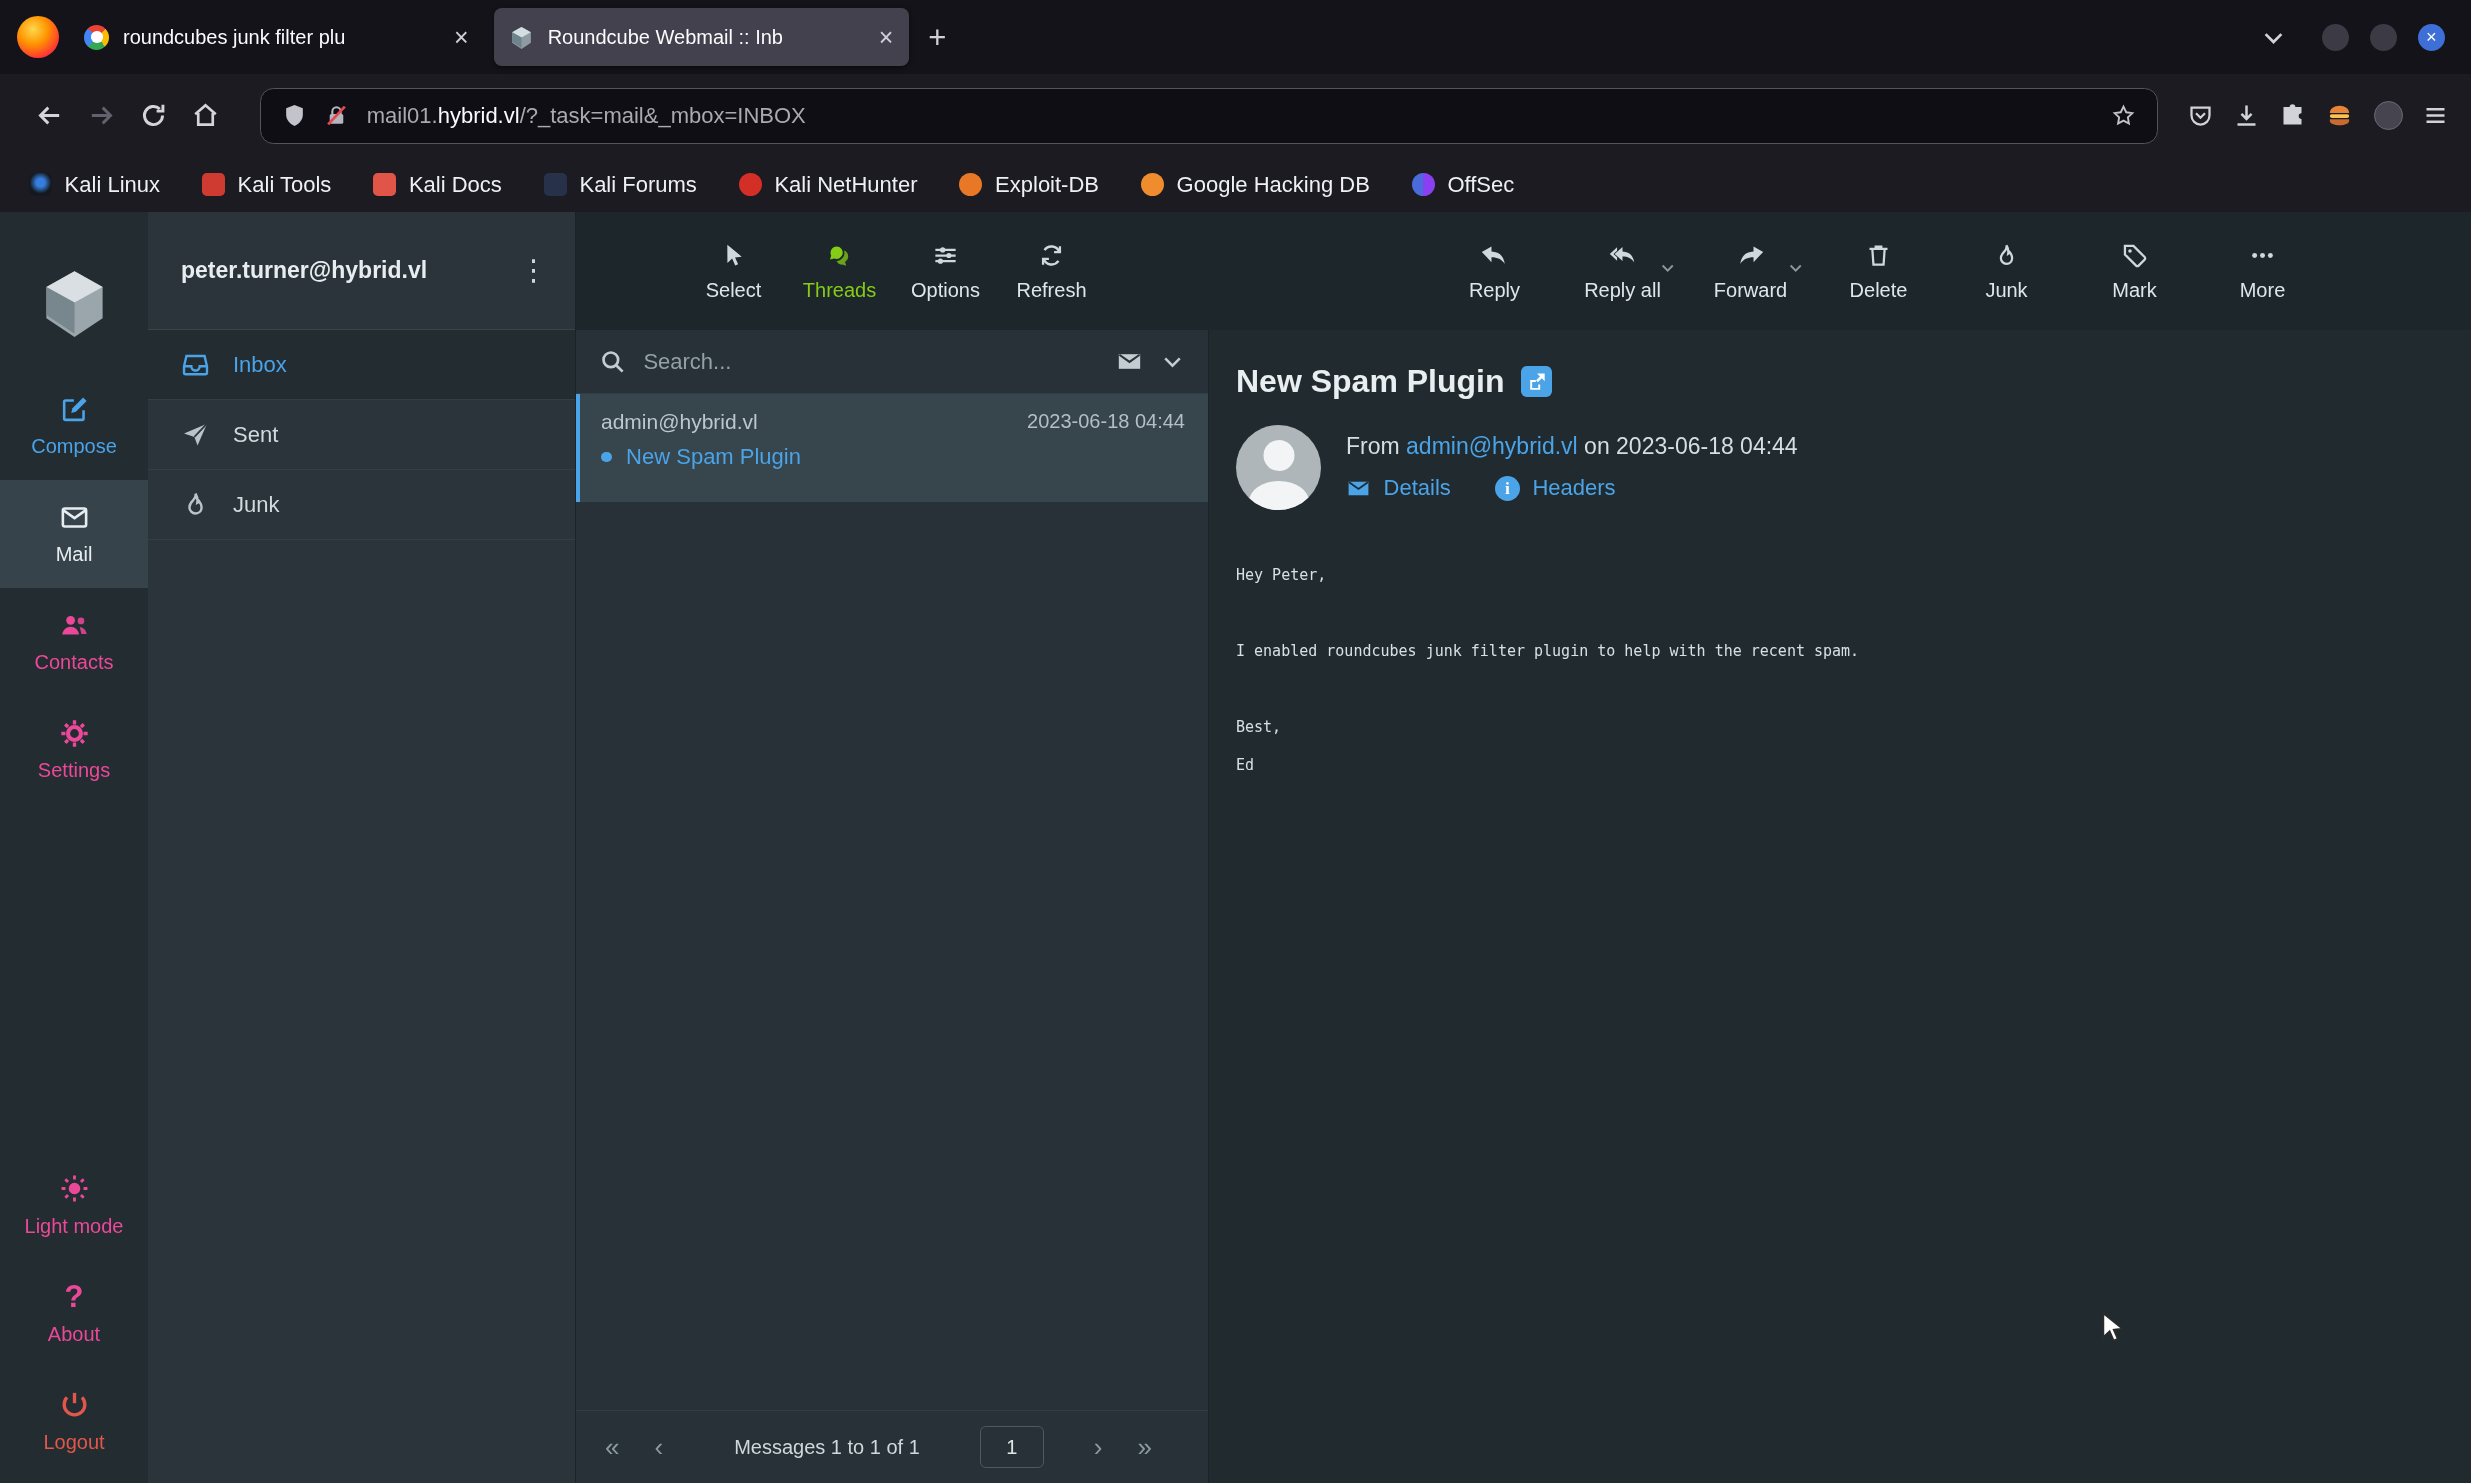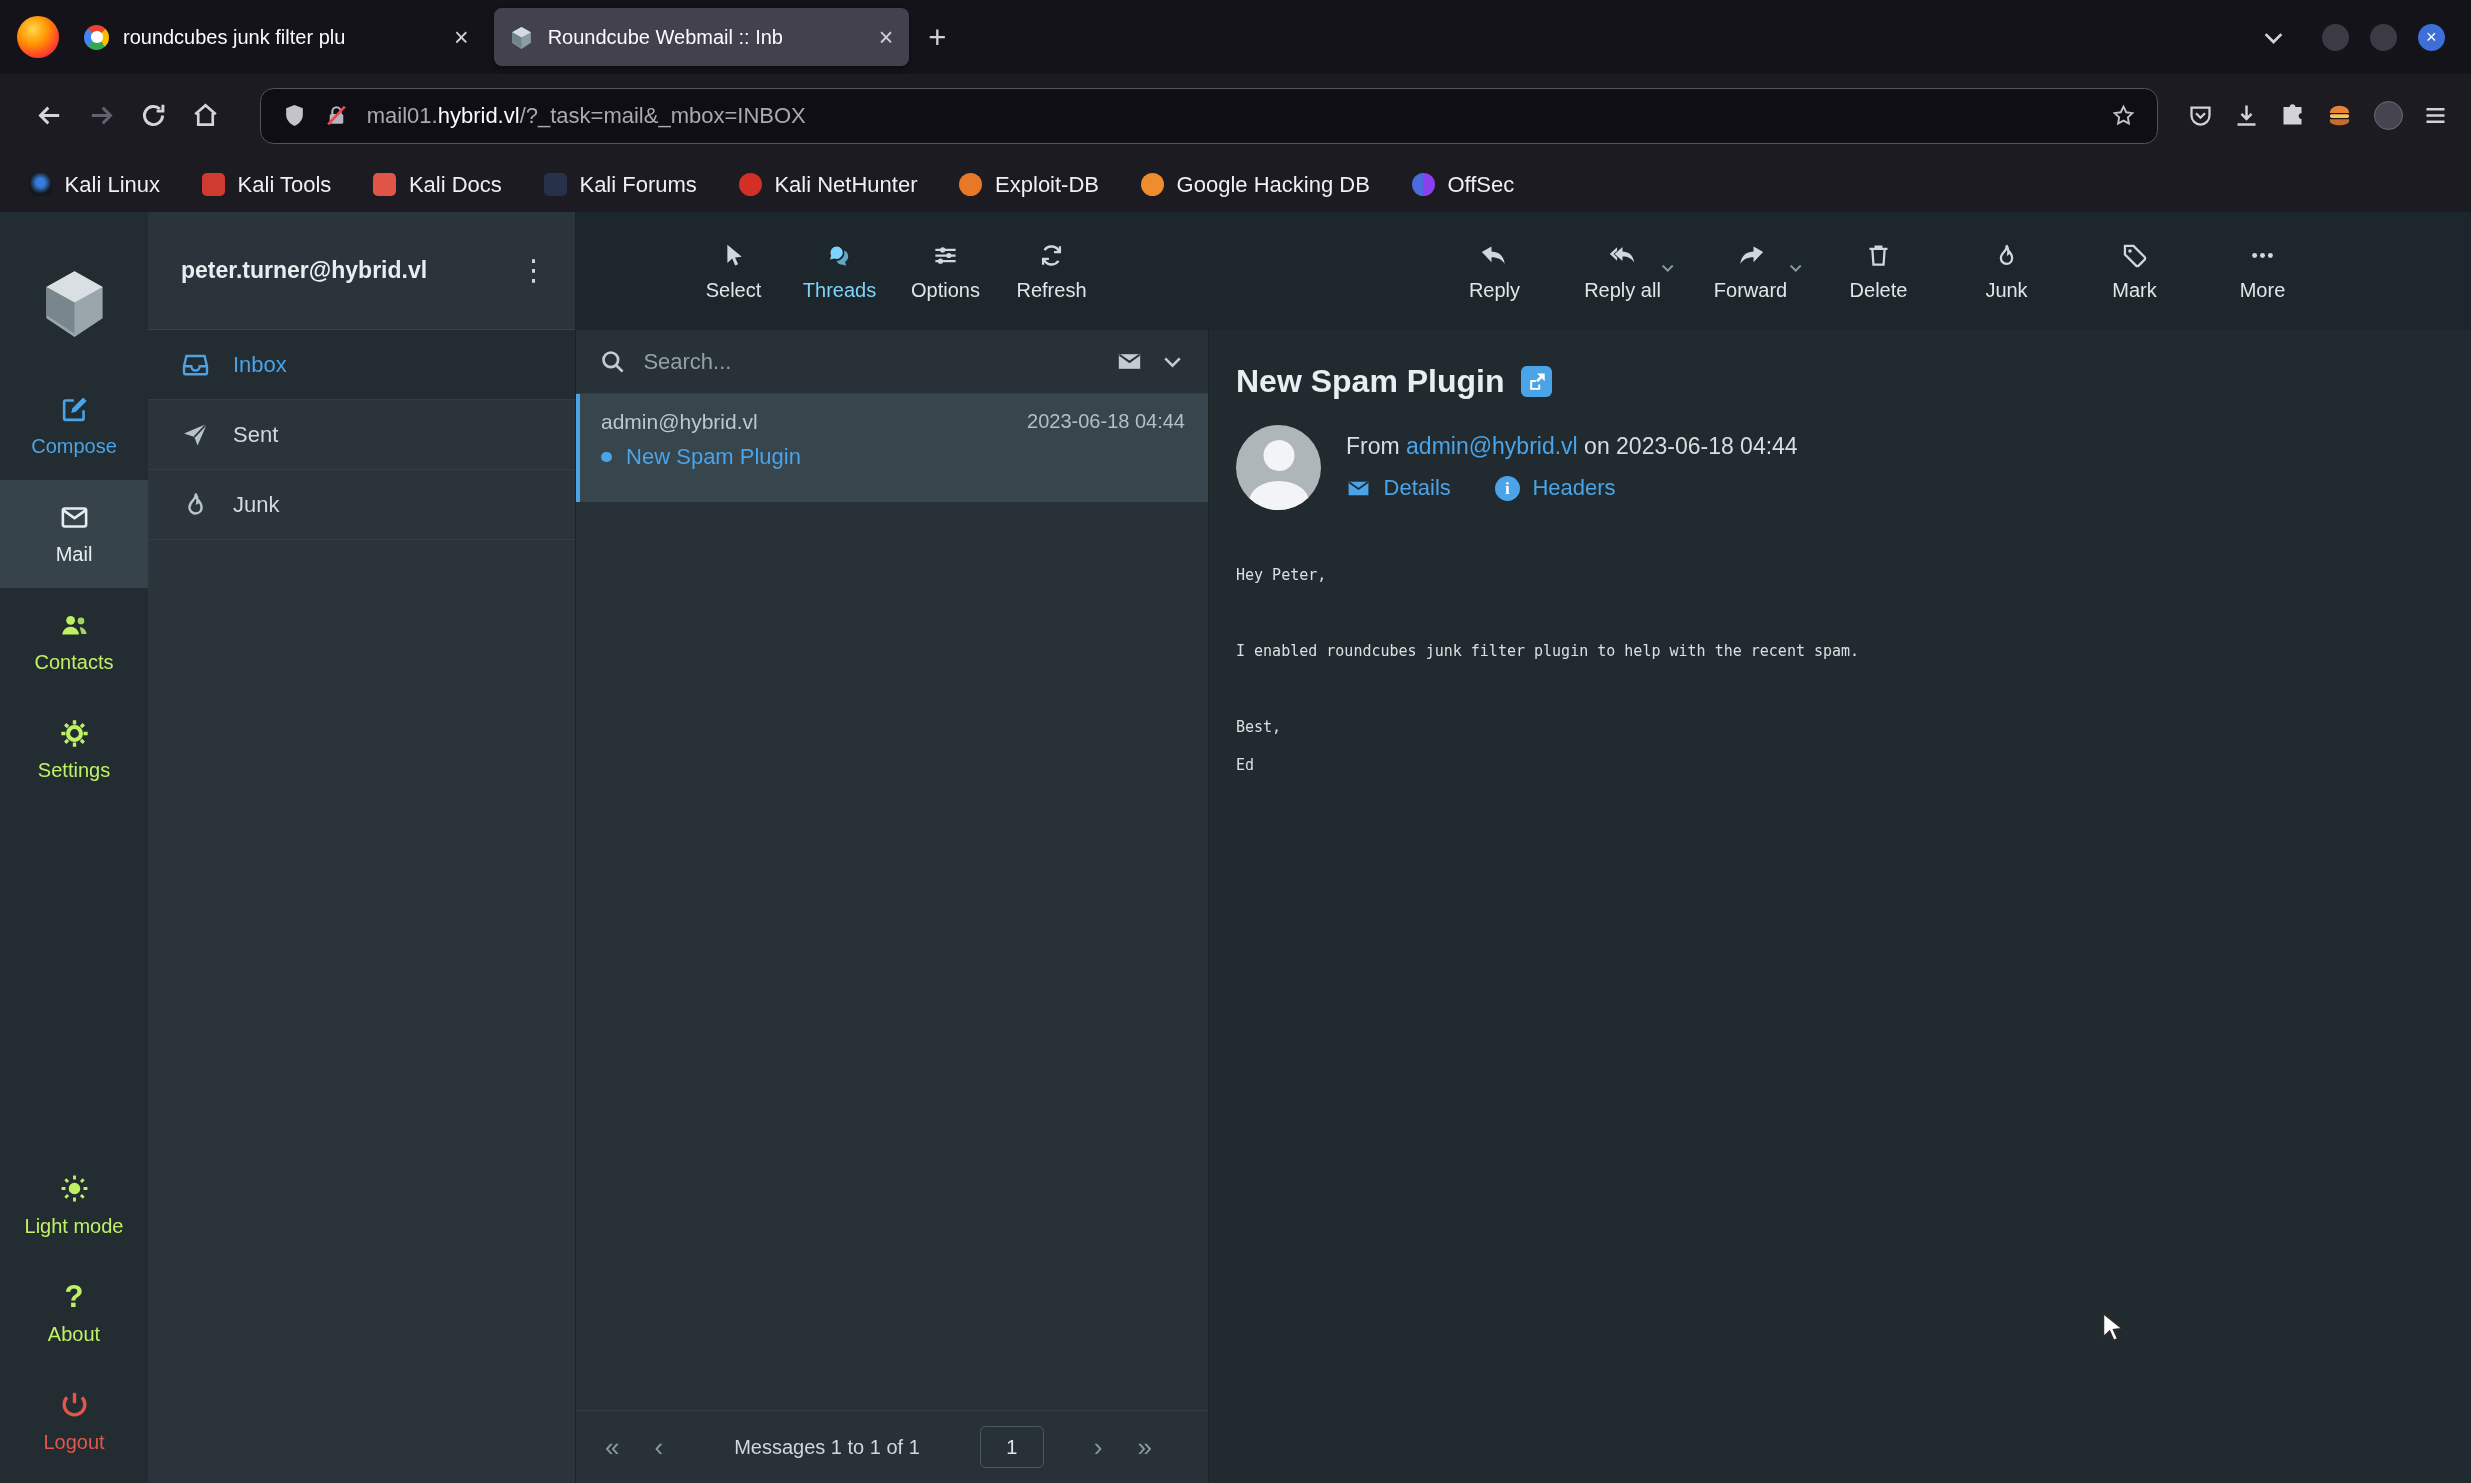--- a/index.html
+++ b/index.html
@@ -81,21 +81,21 @@
   .bmi-6 { background: #ef8d2e; border-radius: 50%; }
   .bmi-7 { background: linear-gradient(90deg, #4b6bdc 50%, #8a3ff0 50%); border-radius: 50%; }
 
   
   .webmail { display: flex; height: 1271px; background: #212b2f; }
 
   .menu { width: 148px; background: #222c31; display: flex; flex-direction: column; flex: none; }
   .logo { height: 160px; display: flex; align-items: center; justify-content: center; padding-top: 21px; }
   .menu-item {
     height: 108px; display: flex; flex-direction: column; align-items: center;
-    justify-content: center; gap: 10.6px; color: #bef264; font-size: 20px;
+    justify-content: center; gap: 10.6px; color: #ec4899; font-size: 20px;
   }
   .menu-item .micon { height: 31px; display: flex; align-items: center; }
   .menu-item.compose { color: #4ba3e8; }
   .menu-item.active { background: #37434a; color: #e6edf0; }
   .menu-item.logout { color: #e2574b; justify-content: center; }
   .menu-bottom { margin-top: auto; padding-bottom: 7.7px; }
   .q-glyph { font-size: 31px; font-weight: bold; line-height: 1; }
 
   .folders { width: 428px; background: #2a343a; border-right: 1px solid #1a2327; display: flex; flex-direction: column; flex: none; }
   .account-row { height: 118px; display: flex; align-items: center; padding: 0 27px 0 33px; border-bottom: 1px solid #3a454b; }
@@ -108,21 +108,21 @@
 
   .main { flex: 1; display: flex; flex-direction: column; min-width: 0; }
   .topbar { height: 118px; background: #1d272b; display: flex; align-items: stretch; flex: none; }
   .list-toolbar { width: 633px; display: flex; align-items: center; justify-content: center; gap: 17px; flex: none; }
   .mail-toolbar { flex: 1; display: flex; align-items: center; gap: 39px; padding-left: 241px; }
   .tb-item {
     display: flex; flex-direction: column; align-items: center; gap: 8.7px;
     color: #dfe6e9; font-size: 20px; min-width: 89px; position: relative;
   }
   .tb-item .ticon { height: 31px; display: flex; align-items: center; color: #cfd8dc; }
-  .tb-item.dim, .tb-item.dim .ticon { color: #7dd3fc; }
+  .tb-item.dim, .tb-item.dim .ticon { color: #84cc16; }
   .dd-caret { position: absolute; right: -9.7px; top: 19.3px; color: #8a98a0; }
 
   .main-body { flex: 1; display: flex; min-height: 0; }
   .listcol { width: 633px; background: #273137; border-right: 1px solid #1a2327; display: flex; flex-direction: column; flex: none; }
   .searchbar { height: 64px; display: flex; align-items: center; gap: 17.4px; padding: 0 23px; border-bottom: 1px solid #333e44; flex: none; }
   .searchbar .sicon { color: #c2ccd1; display: flex; }
   .search-input { flex: 1; background: transparent; border: none; outline: none; color: #cfd8dc; font-size: 22px; font-family: Liberation Sans, sans-serif; }
   .search-input::placeholder { color: #93a1a7; }
 
   .msg-row {

